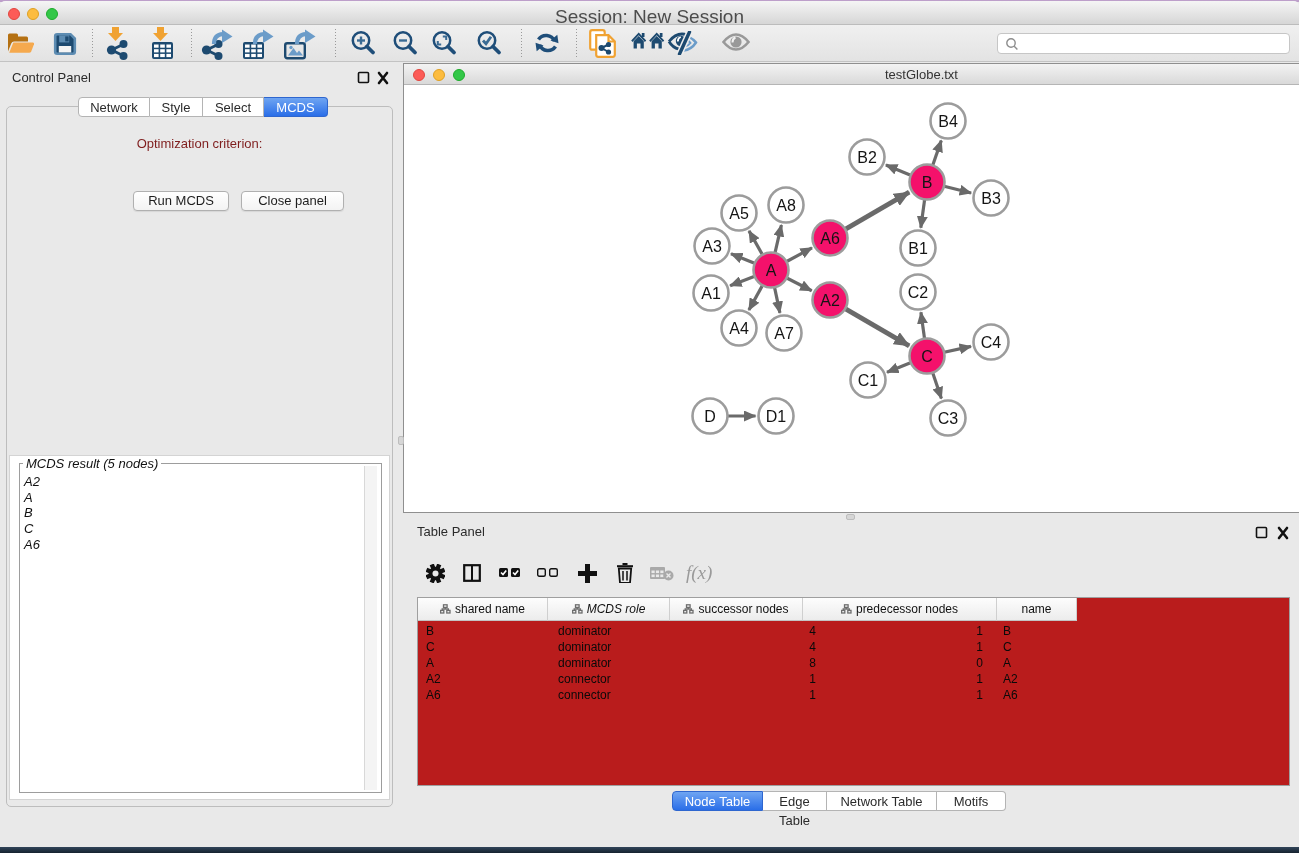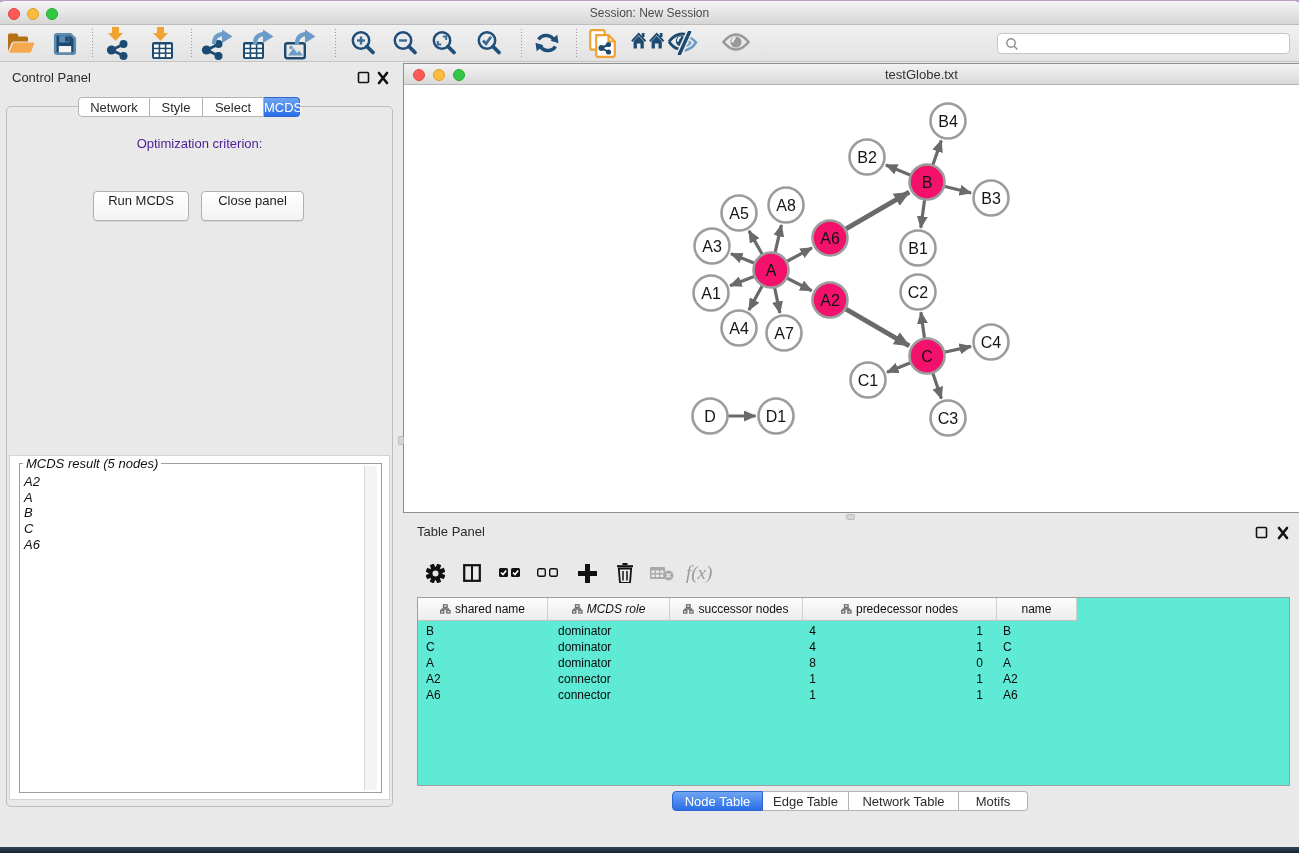--- a/index.html
+++ b/index.html
@@ -8,68 +8,68 @@
 .abs { position:absolute; }
 #page { position:relative; width:1299px; height:853px; background:#e9e9e9; }
 
 
 #deskTop { left:0; top:0; width:1299px; height:2px; background:#bd9fca; }
 #titlebar { left:0; top:1px; width:1299px; height:24px;
   background:linear-gradient(#f5f5f5,#d6d6d6); border-bottom:1px solid #bcbcbc;
   border-radius:5px 5px 0 0; }
 .tl { position:absolute; top:7px; width:12px; height:12px; border-radius:50%; }
 #title { position:absolute; top:5px; left:0; width:100%; text-align:center;
-  font-size:12px; color:#4c4c4c; }
+  font-size:19px; color:#4c4c4c; }
 #toolbar { left:0; top:25px; width:1299px; height:37px;
   background:linear-gradient(#f0f0f0,#e3e3e3); border-bottom:1px solid #c3c3c3; }
 .tsep { position:absolute; top:4px; height:28px; width:1px;
   background:repeating-linear-gradient(#9a9a9a 0 1px, transparent 1px 3px); }
 #searchbox { position:absolute; left:997px; top:8px; width:293px; height:21px;
   background:#fff; border:1px solid #c6c6c6; border-radius:4px; }
 
 
 #cpTitle { left:12px; top:70px; font-size:13px; color:#2b2b2b; }
 #cpPanel { left:6px; top:106px; width:387px; height:701px; border:1px solid #bdbdbd;
   border-radius:5px; }
 .tabrow { position:absolute; display:flex; }
 .tab { height:20px; line-height:19px; font-size:13px; color:#2b2b2b; text-align:center;
   background:#fff; border:1px solid #b4b4b4; border-left:none; }
 .tab.first { border-left:1px solid #b4b4b4; border-radius:4px 0 0 4px; }
 .tab.last { border-radius:0 4px 4px 0; }
 .tab.sel { background:linear-gradient(#6fa5f2,#2a6ee8); color:#fff; border-color:#2e66cf; }
-#optlabel { left:7px; top:136px; width:385px; text-align:center; font-size:13px; color:#4c1d95; }
+#optlabel { left:7px; top:136px; width:385px; text-align:center; font-size:13px; color:#7f1d1d; }
 #dropdown { left:42px; top:158px; width:312px; height:21px; background:#fff;
   border:1px solid #b2b2b2; border-radius:5px; box-shadow:0 1px 1px rgba(0,0,0,.08); }
 #dropdown .txt { position:absolute; left:13px; top:2px; font-size:13px; color:#111; }
 #dropdown .btn { position:absolute; right:-1px; top:-1px; width:26px; height:21px;
   background:linear-gradient(#6ca7f4,#2a6ee8); border-radius:0 5px 5px 0; }
-.pbtn { position:absolute; height:30px; background:linear-gradient(#ffffff,#f3f3f3);
+.pbtn { position:absolute; height:20px; background:linear-gradient(#ffffff,#f3f3f3);
   border:1px solid #b0b0b0; border-radius:4px; font-size:13px; color:#1e1e1e;
-  text-align:center; line-height:18px; box-shadow:0 1px 1px rgba(0,0,0,.08); }
+  text-align:center; line-height:18px; box-shadow:0 1px 1px rgba(0,0,0,.08);margin-left:40px; }
 #mcdsWhite { left:9px; top:455px; width:381px; height:345px; background:#fff;
   border:1px solid #d4d4d4; }
 #mcdsFs { position:absolute; left:9px; top:7px; width:363px; height:330px;
   border:1px solid #9d9d9d;font-style:italic; }
 #mcdsLegend { position:absolute; left:3px; top:-8px; background:#fff; padding:0 3px;
   font-size:13px; color:#111; }
 #mcdsList { position:absolute; left:4px; top:10px; font-size:13px; color:#111; line-height:15.7px; }
 #mcdsSb { position:absolute; right:4px; top:2px; bottom:2px; width:13px;
   background:#f4f4f4; border-left:1px solid #d8d8d8; }
 
 
 #netwin { left:403px; top:63px; width:1037px; height:450px; background:#fff;
   border:1px solid #8f8f8f; }
 #netTbar { position:absolute; left:0; top:0; width:100%; height:21px;
   background:linear-gradient(#f3f3f3,#d9d9d9); border-bottom:1px solid #b5b5b5; }
 .tl2 { position:absolute; top:5px; width:12px; height:12px; border-radius:50%; }
 #netTitle { position:absolute; top:3px; width:100%; text-align:center; font-size:13px; color:#333; }
 
 
 #tpTitle { left:417px; top:524px; font-size:13px; color:#2b2b2b; }
-#tblWrap { left:417px; top:597px; width:873px; height:189px; background:#5eead4;
+#tblWrap { left:417px; top:597px; width:873px; height:189px; background:#b91c1c;
   border:1px solid #9f9f9f; }
 .hcell { position:absolute; top:0; height:23px; background:linear-gradient(#fdfdfd,#ececec);
   border-right:1px solid #cfcfcf; border-bottom:1px solid #c3c3c3; font-size:12px; color:#111;
   display:flex; align-items:center; justify-content:center; }
 .hcell svg { margin-right:4px; }
 .rowtxt { position:absolute; font-size:12px; color:#0a0a0a; }
 .tabrow2 { position:absolute; display:flex;border-radius:10px; }
 
 #statusbar { left:0; top:816px; width:1299px; height:31px; background:#e9e9e9;
   border-top:1px solid #c3c3c3; }
@@ -255,21 +255,21 @@
   <div class="abs" id="cpTitle">Control Panel</div>
   <svg class="abs" style="left:357px;top:71px" width="34" height="14" viewBox="0 0 34 14">
     <rect x="1.5" y="1.5" width="10" height="10" rx="1" fill="none" stroke="#111" stroke-width="1.6"></rect>
     <path d="M22 2 L30 12 M30 2 L22 12" stroke="#111" stroke-width="2.6" stroke-linecap="round"></path>
   </svg>
   <div class="abs" id="cpPanel"></div>
   <div class="tabrow" style="left:78px; top:97px;">
     <div class="tab first" style="width:72px">Network</div>
     <div class="tab" style="width:53px">Style</div>
     <div class="tab" style="width:61px">Select</div>
-    <div class="tab sel last" style="width:36px">MCDS</div>
+    <div class="tab sel last" style="width:64px">MCDS</div>
   </div>
   <div class="abs" id="optlabel">Optimization criterion:</div>
   <div class="pbtn" style="left:93px; top:191px; width:96px;">Run MCDS</div>
   <div class="pbtn" style="left:201px; top:191px; width:103px;">Close panel</div>
   <div class="abs" id="mcdsWhite">
     <div id="mcdsFs">
       <div id="mcdsLegend">MCDS result (5 nodes)</div>
       <div id="mcdsList">A2<br>A<br>B<br>C<br>A6</div>
       <div id="mcdsSb"></div>
     </div>
@@ -491,19 +491,19 @@
 <div class="rowtxt" style="left:385px;top:74px;width:180px;text-align:right;">1</div>
 <div class="rowtxt" style="left:585px;top:74px;">A2</div>
 <div class="rowtxt" style="left:8px;top:90px;">A6</div>
 <div class="rowtxt" style="left:140px;top:90px;">connector</div>
 <div class="rowtxt" style="left:252px;top:90px;width:146px;text-align:right;">1</div>
 <div class="rowtxt" style="left:385px;top:90px;width:180px;text-align:right;">1</div>
 <div class="rowtxt" style="left:585px;top:90px;">A6</div>
   </div>
   <div class="tabrow2" style="left:672px; top:791px;">
     <div class="tab sel first" style="width:91px">Node Table</div>
-    <div class="tab" style="width:86px">Edge Table</div>
+    <div class="tab" style="width:64px">Edge Table</div>
     <div class="tab" style="width:110px">Network Table</div>
     <div class="tab last" style="width:69px">Motifs</div>
   </div>
 
   <div class="abs" id="deskBottom"></div>
 </div>
 
 </body></html>

